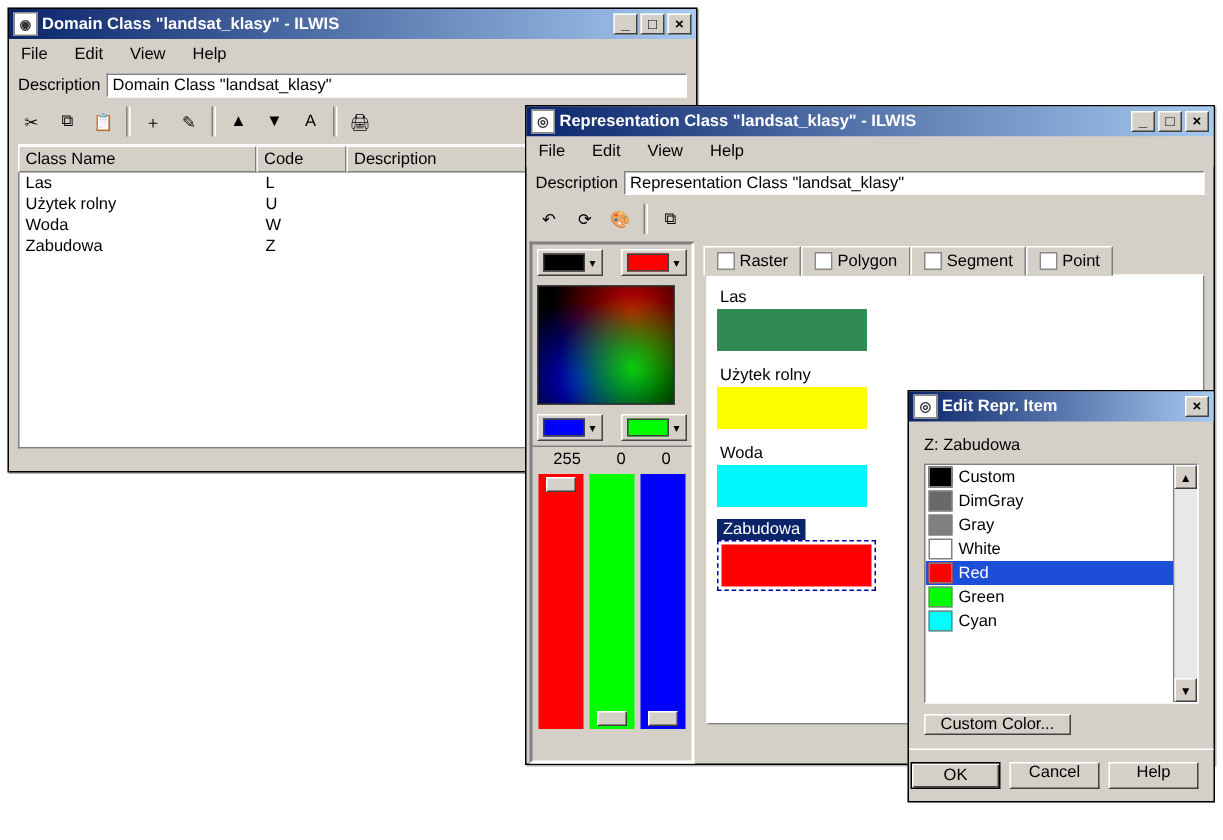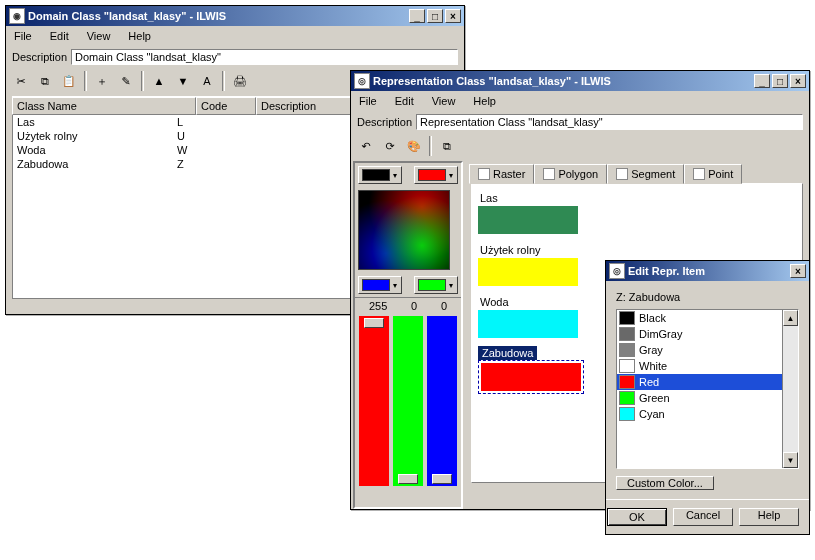--- a/index.html
+++ b/index.html
@@ -90,21 +90,21 @@
     <span class="tbtn">✎</span>
     <span class="tsep"></span>
     <span class="tbtn">▲</span>
     <span class="tbtn">▼</span>
     <span class="tbtn">A</span>
     <span class="tsep"></span>
     <span class="tbtn">🖨</span>
   </div>
   <div style="margin:2px 6px;">
     <div class="listheader">
-      <div class="col" style="width:184px">Class Name</div>
+      <div class="col" style="width:159px">Class Name</div>
       <div class="col" style="width:60px">Code</div>
       <div class="col" style="flex:1">Description</div>
     </div>
     <div class="listbody" style="height:184px">
       <div class="row">
           <span style="width:160px">Las</span>
           <span style="width:60px">L</span>
         </div>
       <div class="row">
           <span style="width:160px">Użytek rolny</span>
@@ -234,21 +234,21 @@
     <span class="ticon">◎</span>
     <span>Edit Repr. Item</span>
     <span class="spacer"></span>
     <span class="winbtn">×</span>
   </div>
   <div class="dlg-body">
     <div style="margin-bottom:6px;">Z: Zabudowa</div>
     <div class="colorlist">
       <div class="cl-row">
           <span class="cl-sw" style="background:#000"></span>
-          <span>Black</span>
+          <span>Custom</span>
         </div>
       <div class="cl-row">
           <span class="cl-sw" style="background:#696969"></span>
           <span>DimGray</span>
         </div>
       <div class="cl-row">
           <span class="cl-sw" style="background:#808080"></span>
           <span>Gray</span>
         </div>
       <div class="cl-row">

